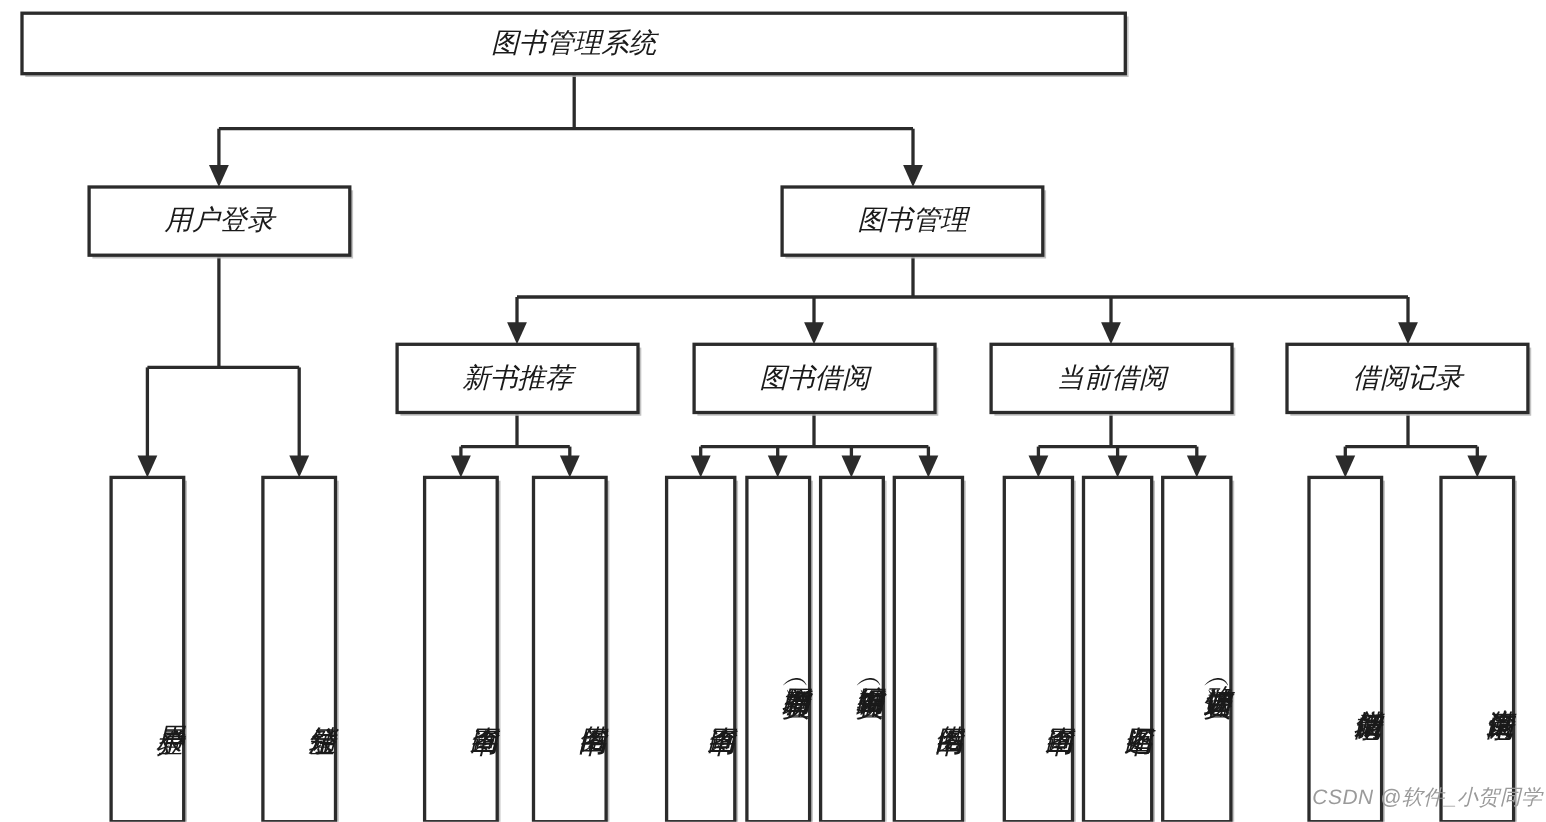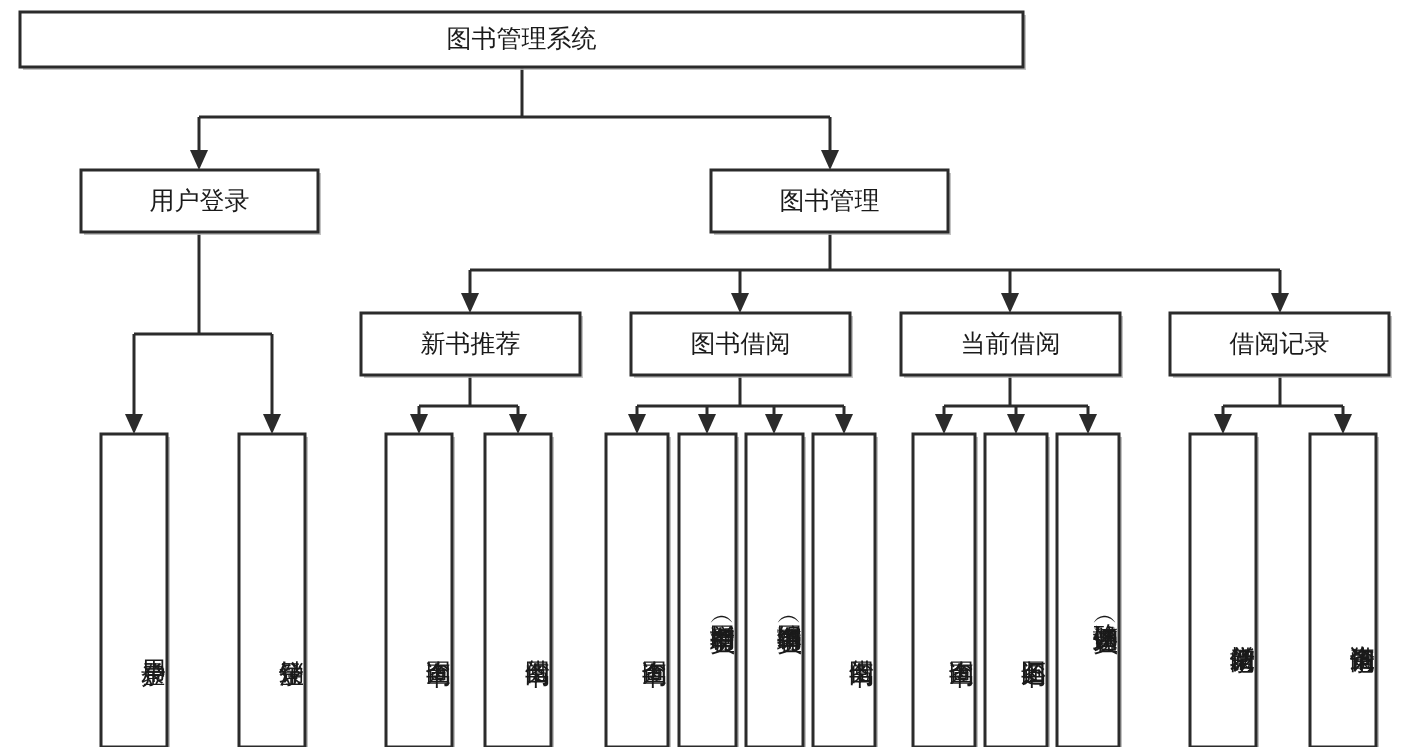--- a/index.html
+++ b/index.html
@@ -11,20 +11,21 @@
     width: 1405px;
     height: 747px;
     font-family: "Liberation Sans", sans-serif;
     overflow: hidden;
   }
   #diagram-root {
     position: relative;
     width: 1405px;
     height: 747px;
     background: #ffffff;
+    font-style: italic;
   }
   svg#tree-svg {
     position: absolute;
     left: 0;
     top: 0;
     width: 1405px;
     height: 747px;
     display: block;
   }
   .node-rect {
@@ -281,14 +282,15 @@
         <span style="padding-top: 35px;">确认归还（管理员）</span>
       </div>
       <div class="vert-label" style="left: 1190px; top: 434px; width: 66px; height: 313px;">
         <span style="padding-top: 75.5px;">新增借阅记录</span>
       </div>
       <div class="vert-label" style="left: 1310px; top: 434px; width: 66px; height: 313px;">
         <span style="padding-top: 75.5px;">查询借阅记录</span>
       </div>
     </div>
 
+  <div class="watermark" style="left: 1193px; top: 712px;">CSDN @软件_小贺同学</div>
 
 </div>
 
 </body></html>

